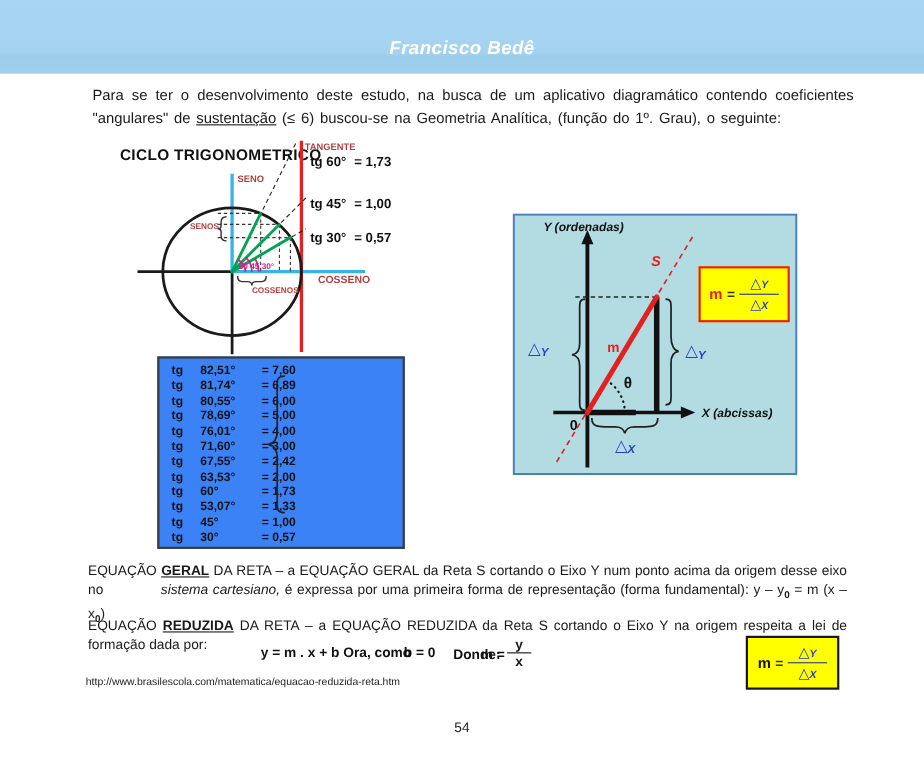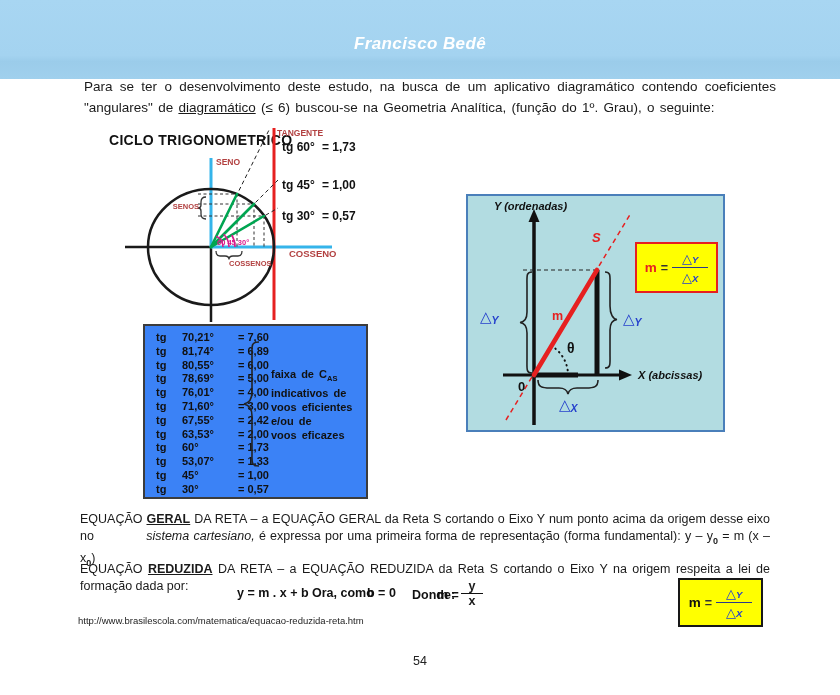--- a/index.html
+++ b/index.html
@@ -1,20 +1,20 @@
 <!DOCTYPE html>
 <html><head>
 <meta charset="utf-8">
 <style>
   * { margin:0; padding:0; box-sizing:border-box; }
   html,body { width:840px; height:695px; background:#ffffff; overflow:hidden; }
   body { position:relative; font-family:"Liberation Sans","DejaVu Sans",sans-serif; color:#1a1a1a; }
 
   
-  .header { position:absolute; left:0; top:0; width:840px; height:79px;
+  .header { position:absolute; left:0; top:0; width:840px; height:67px;
     background:linear-gradient(180deg,#a8d6f2 0%,#a4d3f0 70%,#9bccea 78%,#a0d0ed 100%);
     text-align:center; }
   .header .title { display:inline-block; margin-top:34px; font-size:17px; font-weight:bold;
     font-style:italic; color:#ffffff; letter-spacing:.4px; }
 
   
   .para { position:absolute; font-size:13.5px; line-height:21px; text-align:justify; word-spacing:1.5px; }
   .p-intro { left:84px; top:76px; width:692px; }
   .eqpara { position:absolute; left:80px; width:690px; font-size:12.5px; line-height:17px; text-align:justify; }
   .eq-geral { top:511px; }
@@ -79,21 +79,21 @@
   .pagenum { position:absolute; left:0; top:654px; width:840px; text-align:center;
     font-size:12.5px; color:#222; }
 </style>
 </head>
 <body>
 
 <div class="header">
   <span class="title">Francisco Bedê</span>
 </div>
 
-<div class="para p-intro"><span>Para se ter o desenvolvimento deste estudo, na busca de um aplicativo diagramático contendo coeficientes "angulares" de </span><span class="u">diagramático</span><span> (≤ 6) buscou-se na Geometria Analítica, (função do 1º. Grau), o seguinte:</span></div>
+<div class="para p-intro"><span>Para se ter o desenvolvimento deste estudo, na busca de um aplicativo diagramático contendo coeficientes "angulares" de </span><span class="u">sustentação</span><span> (≤ 6) buscou-se na Geometria Analítica, (função do 1º. Grau), o seguinte:</span></div>
 
 <svg class="svg-abs" style="left:70px; top:118px;" width="380" height="390" viewBox="0 0 380 390">
   <text x="39" y="27" class="ciclo-title">CICLO TRIGONOMETRICO</text>
 
   <g>
     <line x1="55" y1="129" x2="141" y2="129" stroke="#1a1a1a" stroke-width="2.5"></line>
     <line x1="141" y1="129" x2="141" y2="204" stroke="#1a1a1a" stroke-width="2.5"></line>
     <line x1="141" y1="40" x2="141" y2="129" stroke="#35b4ea" stroke-width="3"></line>
     <line x1="141" y1="129" x2="262" y2="129" stroke="#35b4ea" stroke-width="3"></line>
   </g>
@@ -147,21 +147,21 @@
     <text x="212" y="71" class="tg-call">tg 45°</text>
     <text x="252" y="71" class="tg-call">= 1,00</text>
     <text x="212" y="102" class="tg-call">tg 30°</text>
     <text x="252" y="102" class="tg-call">= 0,57</text>
   </g>
 </svg>
 
 <div class="tgtable">
   <div class="tgrow">
       <span>tg</span>
-      <span>70,21°</span>
+      <span>82,51°</span>
       <span>= 7,60</span>
     </div>
   <div class="tgrow">
       <span>tg</span>
       <span>81,74°</span>
       <span>= 6,89</span>
     </div>
   <div class="tgrow">
       <span>tg</span>
       <span>80,55°</span>
@@ -210,27 +210,20 @@
   <div class="tgrow">
       <span>tg</span>
       <span>30°</span>
       <span>= 0,57</span>
     </div>
 
   <svg class="bracket" width="18" height="130" viewBox="0 0 18 130">
     <path d="M 16 2 C 8 2 9 6 9 14 L 9 52 C 9 60 6 63 1 64 C 6 65 9 68 9 76 L 9 114 C 9 122 8 126 16 126" fill="none" stroke="#222" stroke-width="1.6"></path>
   </svg>
 
-  <div class="annot">
-    <div><span>faixa de C</span><sub>AS</sub></div>
-    <div>indicativos de</div>
-    <div>voos eficientes</div>
-    <div>e/ou de</div>
-    <div>voos eficazes</div>
-  </div>
 </div>
 
 <svg class="svg-abs" style="left:466px; top:194px;" width="259" height="238" viewBox="0 0 259 238">
   <rect x="1" y="1" width="257" height="236" fill="#b2dce1" stroke="#4a7fba" stroke-width="2"></rect>
 
   <line x1="40" y1="226" x2="165" y2="19" stroke="#e62020" stroke-width="1.5" stroke-dasharray="5,4"></line>
 
   <g>
     <line x1="68" y1="26" x2="68" y2="231" stroke="#111" stroke-width="3.5"></line>
     <polygon points="68,15 62.5,28 73.5,28" fill="#111"></polygon>

